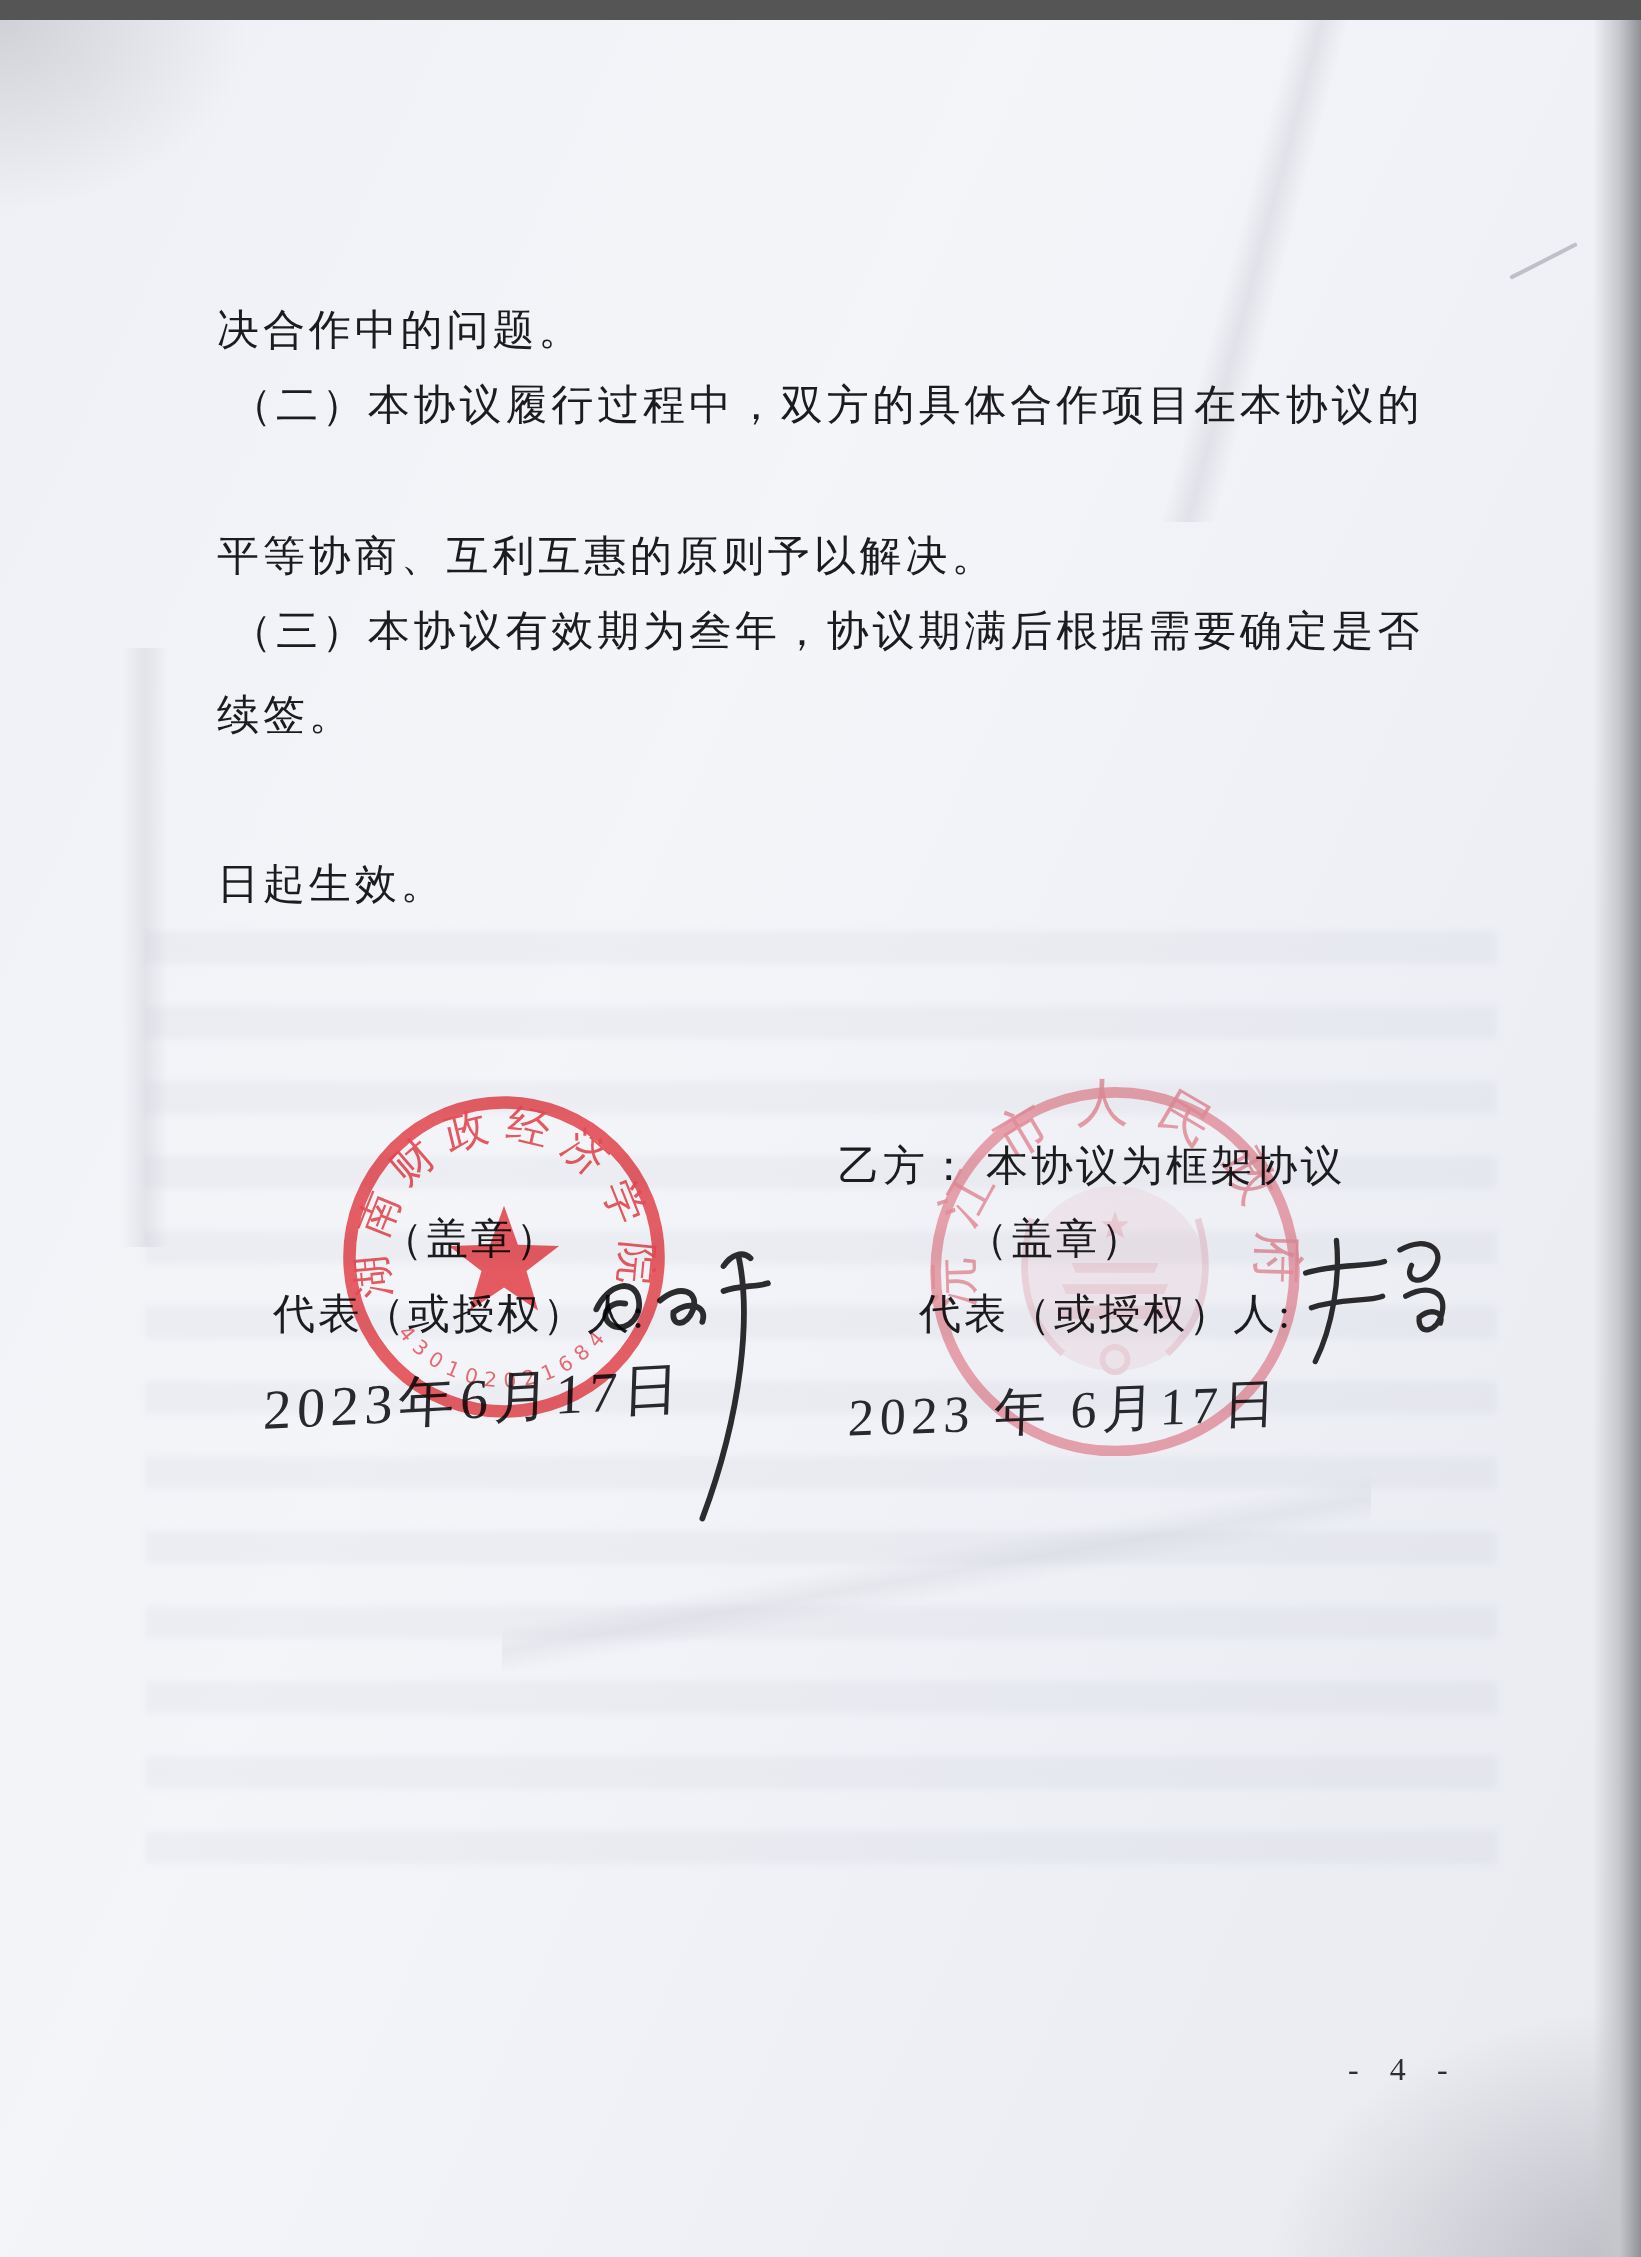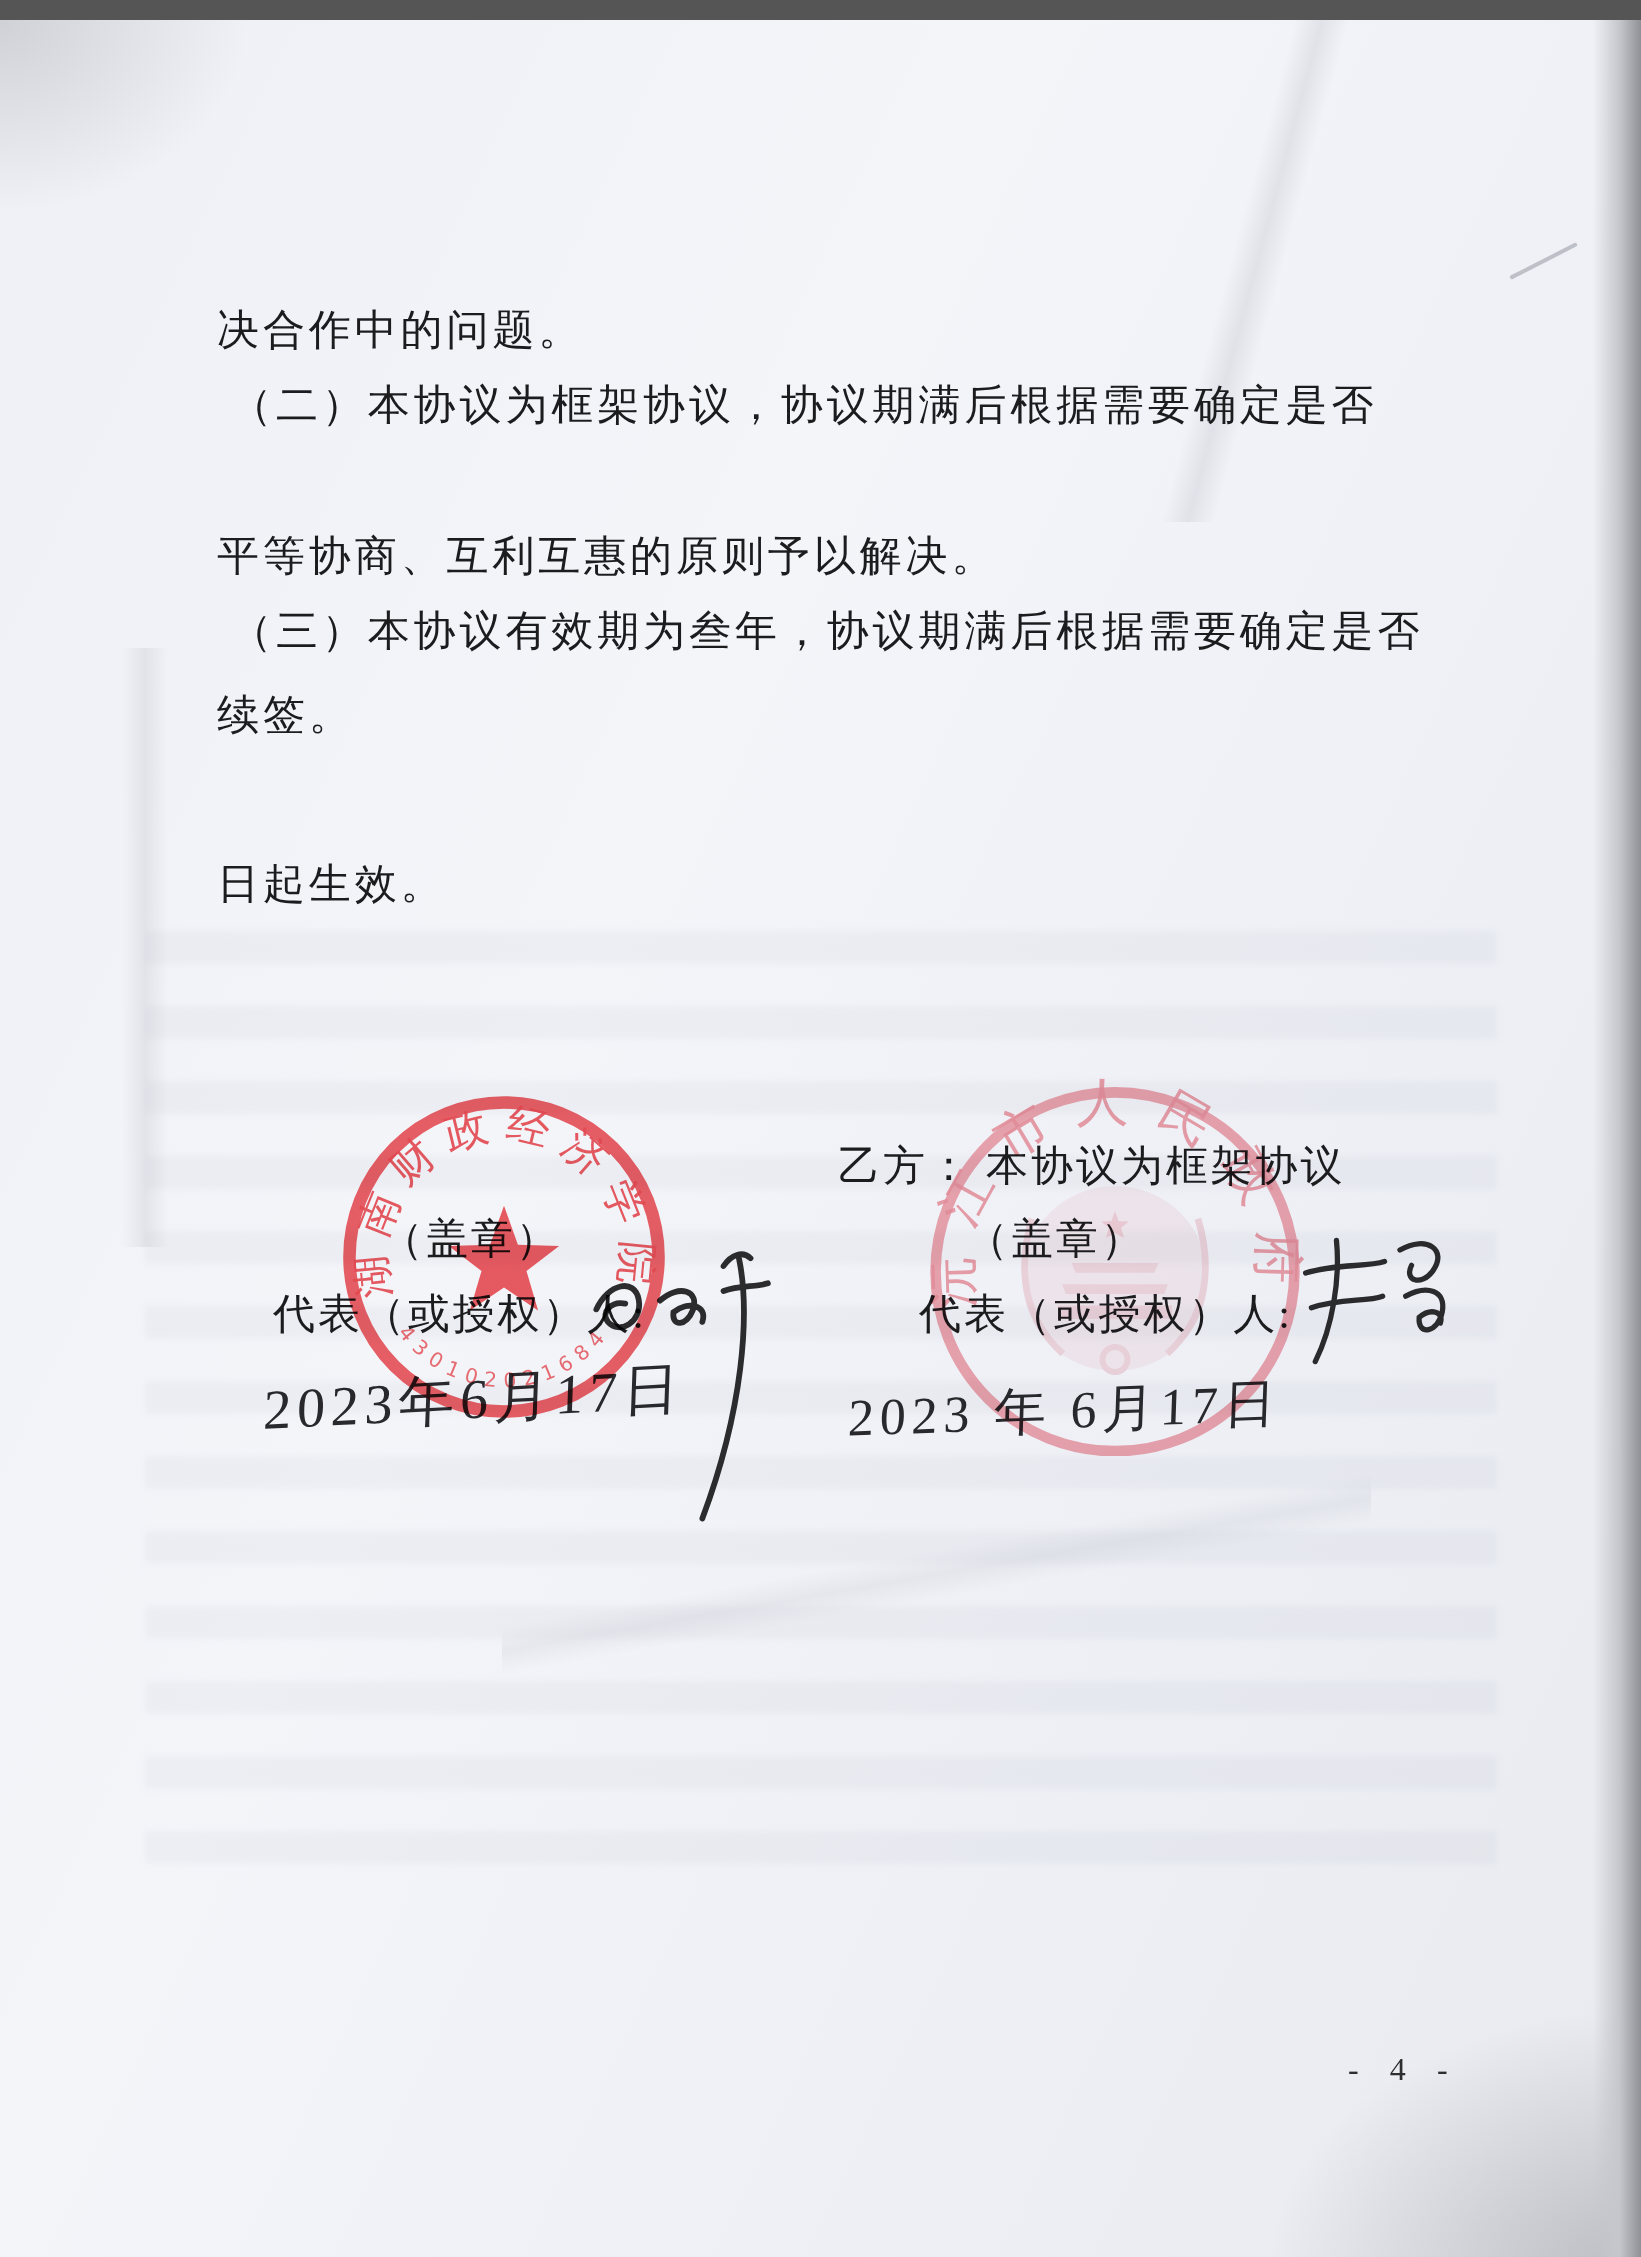--- a/index.html
+++ b/index.html
@@ -54,21 +54,21 @@
   <div class="showthrough"></div>
   <div class="crease1"></div>
   <div class="crease2"></div>
   <div class="crease3"></div>
   <div class="scan-corner-tl"></div>
   <div class="scan-corner-br"></div>
   <div class="scan-edge-right"></div>
   <div class="pencil-mark"></div>
 
   <div class="bodyline" style="top:282px">决合作中的问题。</div>
-  <div class="bodyline indent" style="top:357px">（二）本协议为框架协议，协议期满后根据需要确定是否</div>
+  <div class="bodyline indent" style="top:357px">（二）本协议履行过程中，双方的具体合作项目在本协议的</div>
   <div class="bodyline" style="top:508px">平等协商、互利互惠的原则予以解决。</div>
   <div class="bodyline indent" style="top:583px">（三）本协议有效期为叁年，协议期满后根据需要确定是否</div>
   <div class="bodyline" style="top:667px">续签。</div>
   <div class="bodyline" style="top:836px">日起生效。</div>
 
   <div class="sigline" style="left:381px;top:1191px">（盖章）</div>
   <div class="sigline" style="left:273px;top:1266px">代表（或授权）人:</div>
   <div class="hand" style="left:263px;top:1342px">2023年6月17日</div>
 
   <div class="sigline" style="left:838px;top:1118px">乙方： 本协议为框架协议</div>

